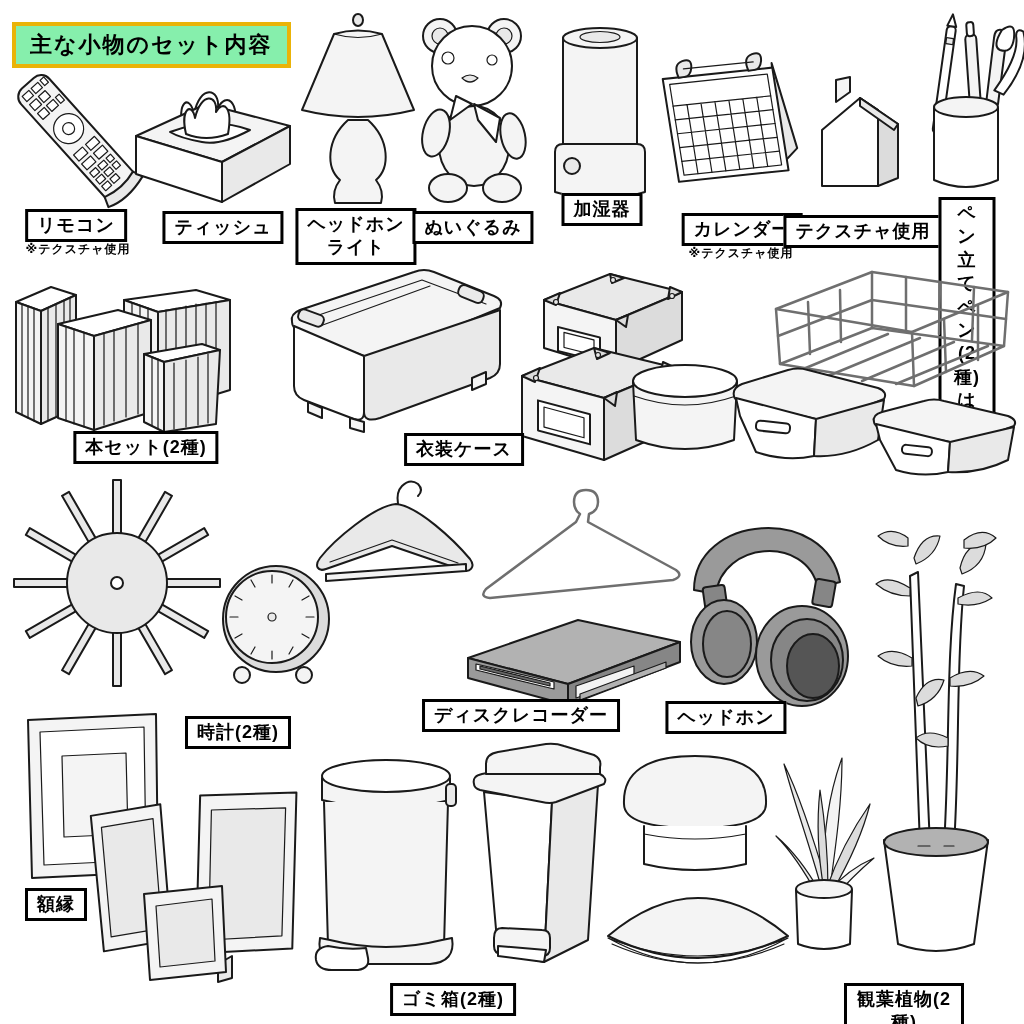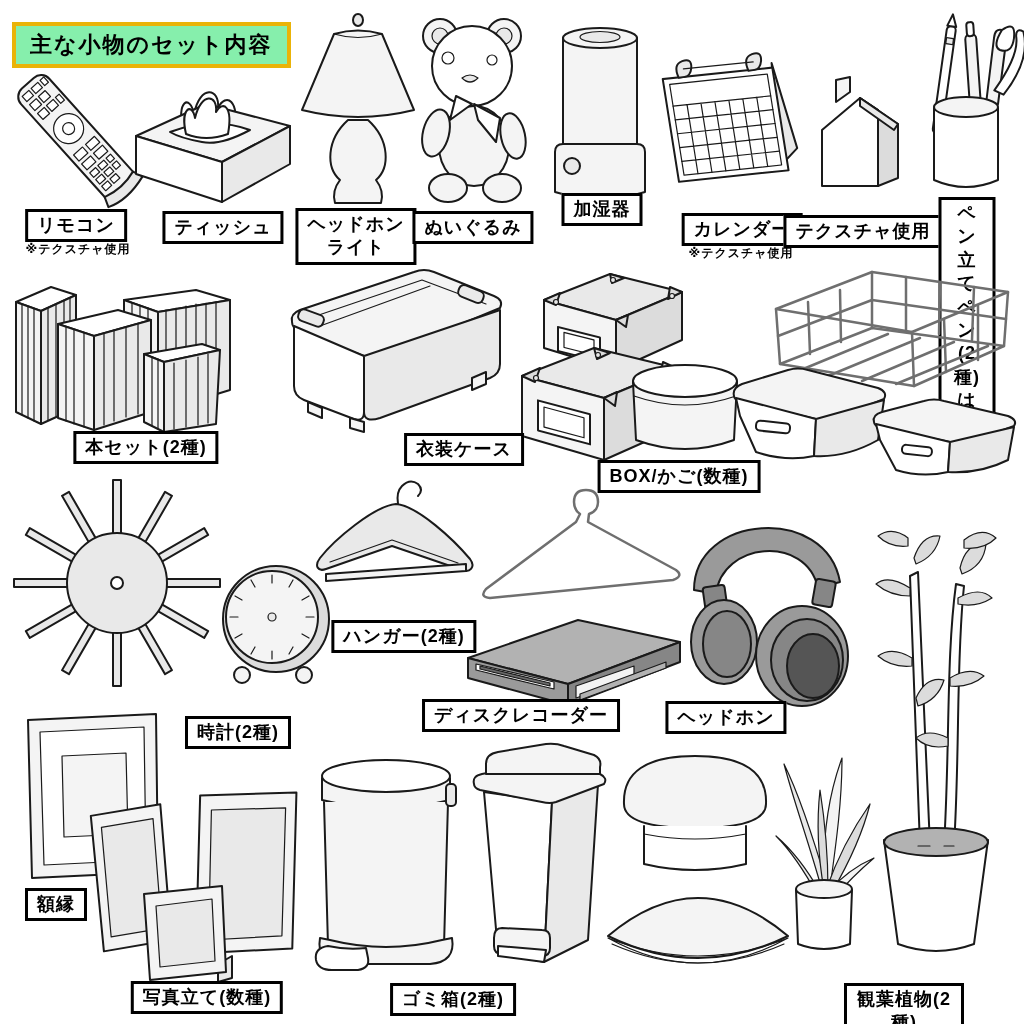--- a/index.html
+++ b/index.html
@@ -258,21 +258,20 @@
     <svg viewBox="0 0 152 86">
       <path class="ln f1" d="M6,32 Q4,25 14,22 L56,11 Q66,8 76,11 L140,26 Q150,30 146,36 L102,52 Q92,55 82,52 L14,38 Q6,36 6,32 Z"></path>
       <path class="ln f0" d="M8,34 L82,52 L80,82 Q54,88 28,80 L12,50 Z"></path>
       <path class="ln f2" d="M82,52 L146,37 L140,70 Q112,84 80,82 Z"></path>
       <rect class="ln f0" x="34" y="56" width="30" height="9" rx="4" transform="rotate(6 49 60)"></rect>
     </svg>
   </figure>
 
   <div class="label" style="left:146px;top:431px">本セット(2種)</div>
   <div class="label" style="left:464px;top:433px">衣装ケース</div>
-  <div class="label" style="left:679px;top:460px">BOX/かご(数種)</div>
 
   <figure class="item" style="left:12px;top:478px;width:210px;height:210px">
     <svg viewBox="0 0 210 210">
       <g class="ln f2">
         <rect x="101" y="2" width="8" height="60"></rect>
         <rect x="101" y="148" width="8" height="60"></rect>
         <rect x="2" y="101" width="60" height="8"></rect>
         <rect x="148" y="101" width="60" height="8"></rect>
         <rect x="101" y="2" width="8" height="60" transform="rotate(30 105 105)"></rect>
         <rect x="101" y="2" width="8" height="60" transform="rotate(60 105 105)"></rect>
@@ -359,21 +358,20 @@
         <path d="M64,170 q10,-22 28,-18 q-6,20 -26,26 Z"></path>
         <path d="M98,150 q20,-12 34,-2 q-14,12 -34,10 Z"></path>
         <path d="M96,210 q-20,-10 -32,0 q12,12 32,8 Z"></path>
       </g>
       <path class="ln f0" d="M32,312 L46,416 Q84,430 122,416 L136,312"></path>
       <ellipse class="ln g1" cx="84" cy="314" rx="52" ry="14"></ellipse>
       <path class="tn f0" d="M66,318 L78,318 M92,318 L102,318"></path>
     </svg>
   </figure>
 
-  <div class="label" style="left:404px;top:620px">ハンガー(2種)</div>
   <div class="label" style="left:238px;top:716px">時計(2種)</div>
   <div class="label" style="left:521px;top:699px">ディスクレコーダー</div>
   <div class="label" style="left:726px;top:701px">ヘッドホン</div>
 
   <figure class="item" style="left:22px;top:710px;width:140px;height:172px">
     <svg viewBox="0 0 140 172">
       <path class="ln f1" d="M6,10 L134,4 L136,162 L10,168 Z"></path>
       <path class="tn f0" d="M18,22 L122,17 L124,150 L22,155 Z"></path>
       <path class="tn f1" d="M40,46 L104,43 L106,124 L42,127 Z"></path>
     </svg>
@@ -447,17 +445,16 @@
         <path class="f2" d="M50,152 C34,124 20,108 6,96 C22,112 36,134 48,156 Z"></path>
         <path class="f1" d="M58,152 C74,134 90,124 104,118 C90,130 74,146 64,158 Z"></path>
         <path class="f3" d="M54,150 C48,116 46,86 50,50 C56,88 58,120 58,150 Z"></path>
       </g>
       <path class="ln f0" d="M26,150 L28,204 Q54,214 80,204 L82,150"></path>
       <ellipse class="ln f1" cx="54" cy="149" rx="28" ry="9"></ellipse>
     </svg>
   </figure>
 
   <div class="label" style="left:56px;top:888px">額縁</div>
-  <div class="label" style="left:207px;top:981px">写真立て(数種)</div>
   <div class="label" style="left:453px;top:983px">ゴミ箱(2種)</div>
   <div class="label" style="left:904px;top:983px">観葉植物(2種)</div>
 
 </div>
 
 </body></html>

